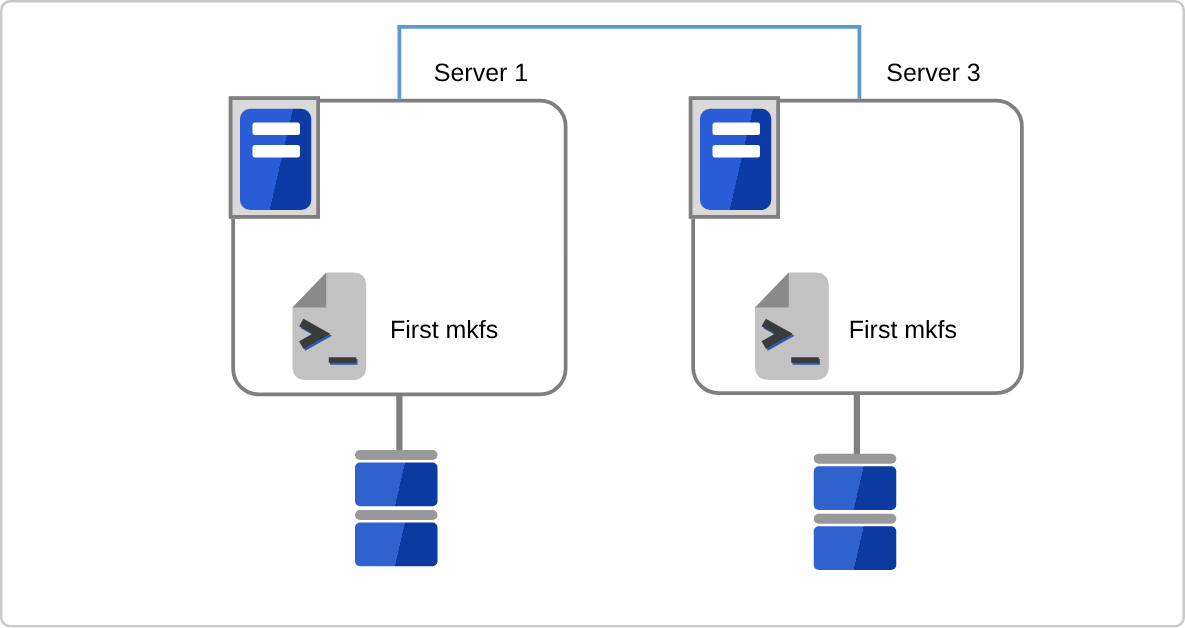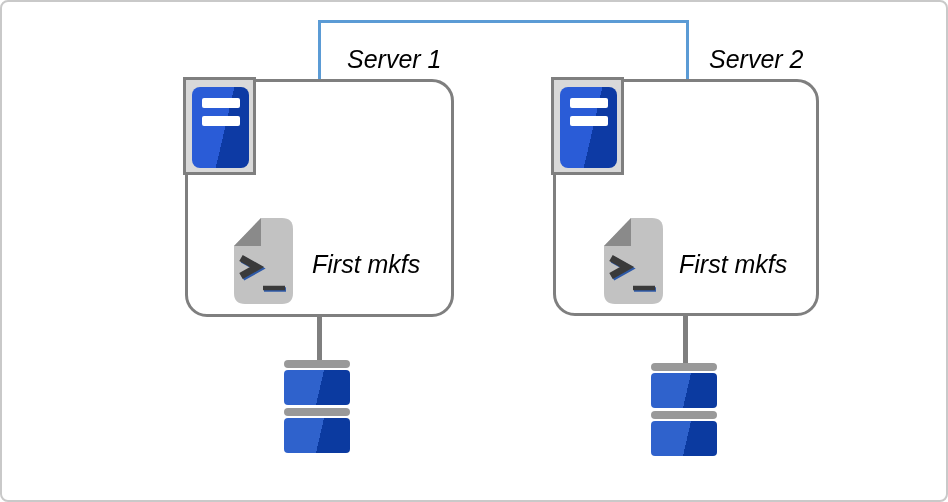--- a/index.html
+++ b/index.html
@@ -40,21 +40,21 @@
   .badge2{left:549px;top:75px;}
   .badge-screen{
     position:absolute;left:6px;top:7px;width:57px;height:81px;
     border-radius:8px;
     background:linear-gradient(103deg,#2a5cd7 56%,#0d3aa4 56%);
   }
   .badge-bar{position:absolute;left:10px;width:38px;height:10px;background:#ffffff;border-radius:2px;}
   .badge-bar.b1{top:11px;}
   .badge-bar.b2{top:29px;}
   
-  .lbl{font-size:25px;line-height:20px;white-space:nowrap;font-style:italic;}
+  .lbl{font-size:20px;line-height:20px;white-space:nowrap;}
   .lbl-server1{left:345px;top:47px;}
   .lbl-server2{left:707px;top:47px;}
   .lbl-mkfs1{left:310px;top:252px;}
   .lbl-mkfs2{left:677px;top:252px;}
   .lbl-mirror{left:246px;top:457px;width:140px;text-align:center;}
   
   .script1{left:230px;top:215px;}
   .script2{left:600px;top:215px;}
   
   .drop{background:#7f7f7f;width:5px;}
@@ -74,21 +74,21 @@
 </head>
 <body>
 
 <div class="canvas">
 
   <div class="abs link link-h"></div>
   <div class="abs link link-v1"></div>
   <div class="abs link link-v2"></div>
 
   <div class="abs lbl lbl-server1">Server 1</div>
-  <div class="abs lbl lbl-server2">Server 2</div>
+  <div class="abs lbl lbl-server2">Server 3</div>
 
   <div class="abs server-box box1"></div>
   <div class="abs server-box box2"></div>
 
   <div class="abs badge badge1">
     <div class="badge-screen">
       <div class="badge-bar b1"></div>
       <div class="badge-bar b2"></div>
     </div>
   </div>

